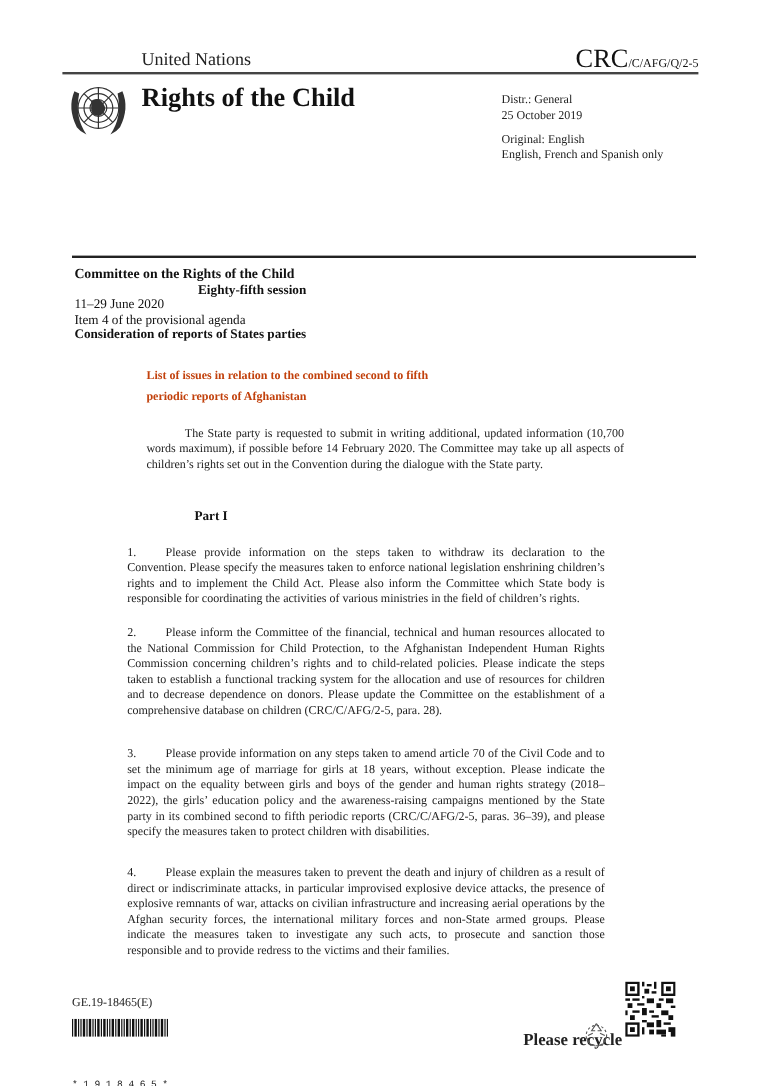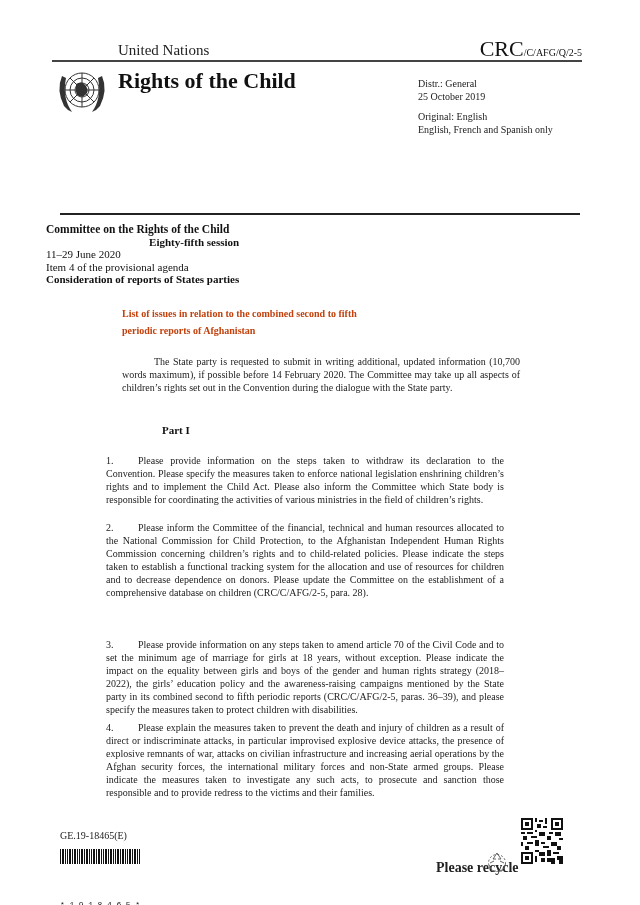--- a/index.html
+++ b/index.html
@@ -15,21 +15,21 @@
   .top-rule { left: 52px; top: 60px; width: 530px; height: 2px; background: #444; }
 
   .emblem { left: 54px; top: 66px; width: 56px; height: 50px; }
   .conv-title { left: 118px; top: 68px; font-size: 22px; font-weight: bold; line-height: 26px; color: #111; }
 
   .distr { left: 418px; top: 77px; font-size: 10px; line-height: 13px; color: #222; }
   .orig { left: 418px; top: 110px; font-size: 10px; line-height: 13px; color: #222; }
 
   .mid-rule { left: 60px; top: 213px; width: 520px; height: 2px; background: #222; }
 
-  .committee { left: 46px; top: 223px; font-size: 11px; line-height: 12.5px; color: #111; }
+  .committee { left: 62px; top: 223px; font-size: 11px; line-height: 12.5px; color: #111; }
   .committee .b1 { font-weight: bold; font-size: 11.5px; }
   .committee .bold { font-weight: bold; text-align: right; }
 
   .doc-title { left: 122px; top: 305px; width: 400px; font-size: 10px; font-weight: bold; line-height: 17px; color: #c2410c; }
 
   .intro { left: 122px; top: 355px; width: 398px; font-size: 10px; line-height: 13px; text-align: justify; text-indent: 32px; color: #222; }
 
   .part-heading { left: 122px; top: 424px; font-size: 11px; font-weight: bold; color: #111; margin-left: 40px; }
 
   .para { left: 106px; width: 398px; font-size: 10px; line-height: 13px; text-align: justify; color: #222; }
@@ -102,21 +102,21 @@
 <div class="abs part-heading">Part I</div>
 
 <div class="abs para" style="top:454px;">
   <span class="num">1.</span><span>Please provide information on the steps taken to withdraw its declaration to the Convention. Please specify the measures taken to enforce national legislation enshrining children’s rights and to implement the Child Act. Please also inform the Committee which State body is responsible for coordinating the activities of various ministries in the field of children’s rights.</span>
 </div>
 
 <div class="abs para" style="top:521px;">
   <span class="num">2.</span><span>Please inform the Committee of the financial, technical and human resources allocated to the National Commission for Child Protection, to the Afghanistan Independent Human Rights Commission concerning children’s rights and to child-related policies. Please indicate the steps taken to establish a functional tracking system for the allocation and use of resources for children and to decrease dependence on donors. Please update the Committee on the establishment of a comprehensive database on children (CRC/C/AFG/2-5, para. 28).</span>
 </div>
 
-<div class="abs para" style="top:622px;margin-top:16px;">
+<div class="abs para" style="top:622px;">
   <span class="num">3.</span><span>Please provide information on any steps taken to amend article 70 of the Civil Code and to set the minimum age of marriage for girls at 18 years, without exception. Please indicate the impact on the equality between girls and boys of the gender and human rights strategy (2018–2022), the girls’ education policy and the awareness-raising campaigns mentioned by the State party in its combined second to fifth periodic reports (CRC/C/AFG/2-5, paras. 36–39), and please specify the measures taken to protect children with disabilities.</span>
 </div>
 
 <div class="abs para" style="top:721px;">
   <span class="num">4.</span><span>Please explain the measures taken to prevent the death and injury of children as a result of direct or indiscriminate attacks, in particular improvised explosive device attacks, the presence of explosive remnants of war, attacks on civilian infrastructure and increasing aerial operations by the Afghan security forces, the international military forces and non-State armed groups. Please indicate the measures taken to investigate any such acts, to prosecute and sanction those responsible and to provide redress to the victims and their families.</span>
 </div>
 
 <div class="abs ge-code">GE.19-18465(E)</div>
 <div class="abs barcode">
   <svg width="80" height="15" viewBox="0 0 80 15">

